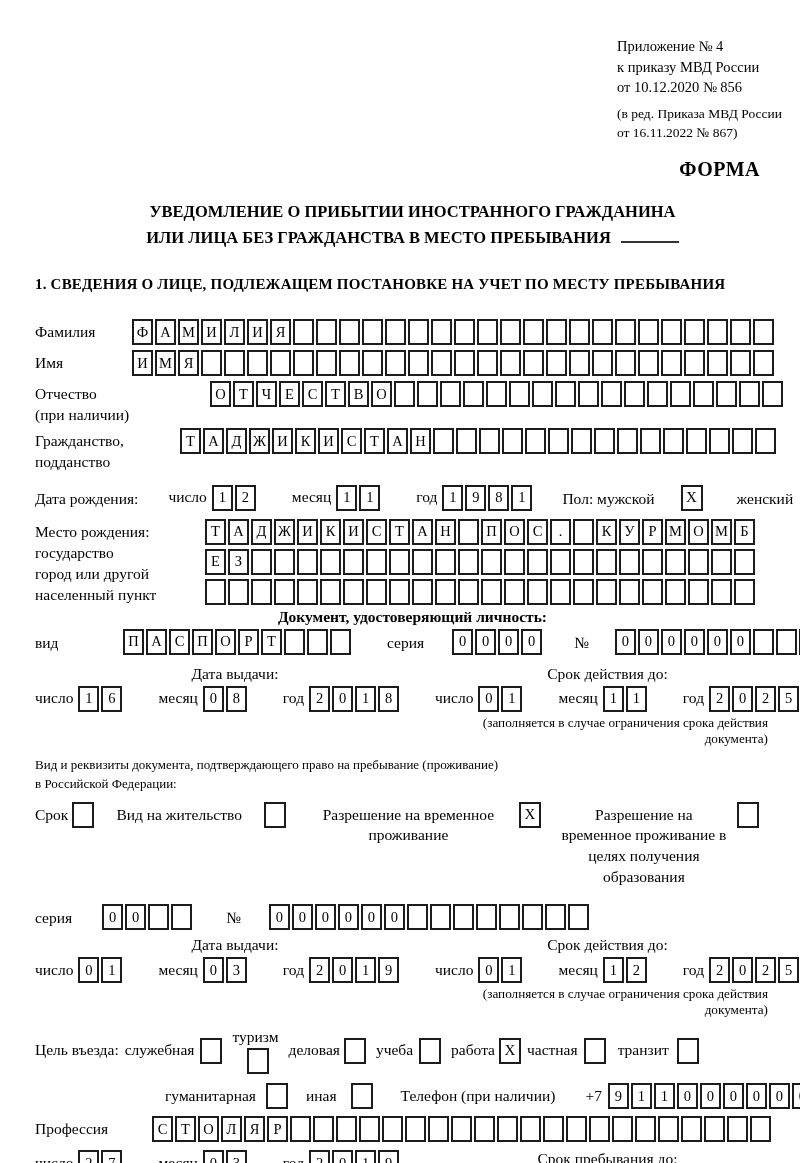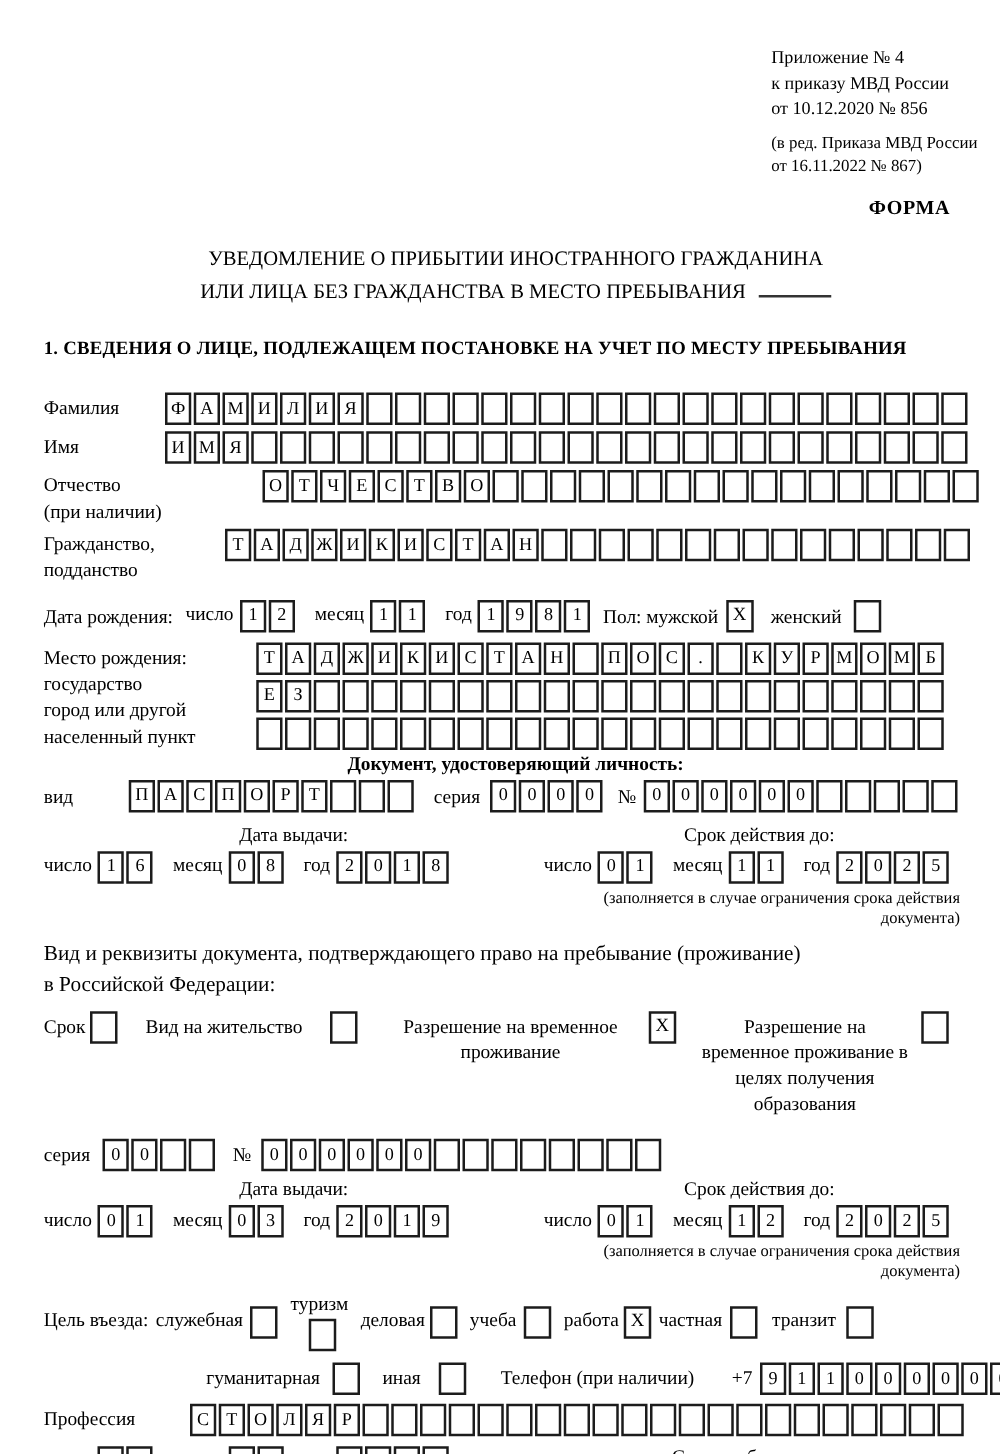--- a/index.html
+++ b/index.html
@@ -3,24 +3,24 @@
 <meta charset="utf-8">
 <style>
   * { margin:0; padding:0; box-sizing:border-box; }
   html,body { background:#ffffff; }
   body { width:800px; font-family:"Liberation Serif", serif; color:#000; }
   .page { width:800px; min-height:1163px; background:#fff; padding:36px 10px 20px 35px; position:relative; }
 
   
   .appendix { margin-left:582px; width:185px; font-size:14.5px; line-height:1.42; }
   .appendix .amend { font-size:13.5px; margin-top:6px; line-height:1.42; }
-  .forma { text-align:right; margin-right:30px; margin-top:16px; font-weight:bold; font-size:16px; letter-spacing:.5px; }
+  .forma { text-align:right; margin-right:30px; margin-top:16px; font-weight:bold; font-size:20px; letter-spacing:.5px; }
 
   
-  .title { text-align:center; font-weight:normal; font-size:16.5px; line-height:1.55; margin-top:18px; }
+  .title { text-align:center; font-weight:bold; font-size:16.5px; line-height:1.55; margin-top:18px; }
   .blank-line { display:inline-block; width:58px; border-bottom:2px solid #333; margin-left:10px; }
 
   .sec-heading { font-weight:bold; font-size:15px; margin-top:26px; letter-spacing:.2px; }
 
   
   .frow { display:flex; align-items:flex-start; margin-top:5px; }
   .lbl { font-size:15.5px; line-height:1.35; padding-top:3px; flex:none; }
   .cells { display:flex; flex-wrap:nowrap; flex:none; }
   .cell { width:21px; height:26px; border:2px solid #1c1c1c; margin-right:2px; flex:none;
           display:flex; align-items:center; justify-content:center; font-size:14.5px; }
@@ -31,31 +31,31 @@
   .w175 { width:175px; }
   .w145 { width:145px; }
   .w170 { width:170px; }
   .w117 { width:117px; }
 
   .stack { display:flex; flex-direction:column; }
   .stack .cells { margin-top:4px; }
   .stack .cells:first-child { margin-top:0; }
 
   
-  .dateline { display:flex; align-items:center; }
+  .dateline { display:flex; align-items:center;gap:20px; }
   .dgrp { display:flex; align-items:center; margin-right:14px; }
   .dgrp .lbl { padding-top:0; margin-right:5px; }
 
   .datecols { display:flex; margin-top:10px; }
   .dcol-l { width:400px; }
   .dcol-r { width:345px; }
   .dhead { text-align:center; font-size:15.5px; margin-bottom:3px; }
   .note { font-size:13.2px; text-align:right; margin-top:3px; margin-right:12px; }
 
-  .plain { font-size:17px; line-height:1.5; }
+  .plain { font-size:13px; line-height:1.5; }
 
   
   .rtypes { display:flex; align-items:flex-start; margin-top:8px; }
   .rt { display:flex; align-items:flex-start; }
   .rt .lbl { padding-top:3px; }
   .rt .cb { margin-left:8px; }
   .center-lbl { text-align:center; }
 
   .purpose-row { display:flex; align-items:center; margin-top:9px; }
   .purpose-row .lbl { padding-top:0; }

